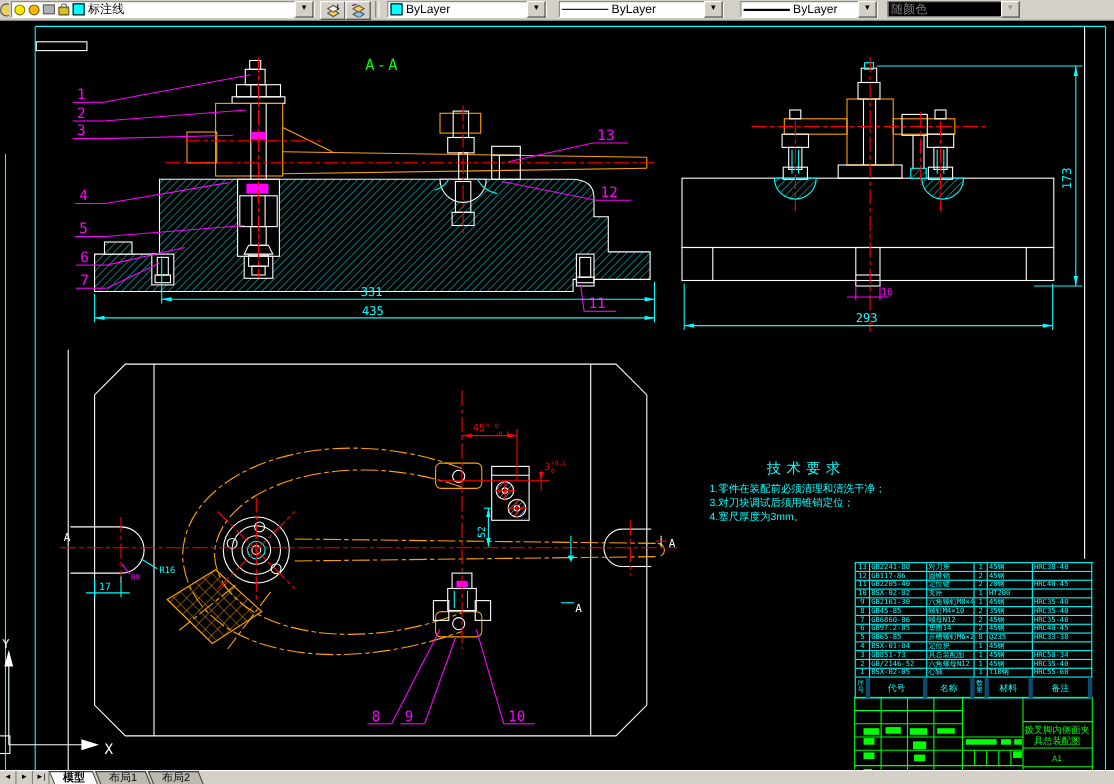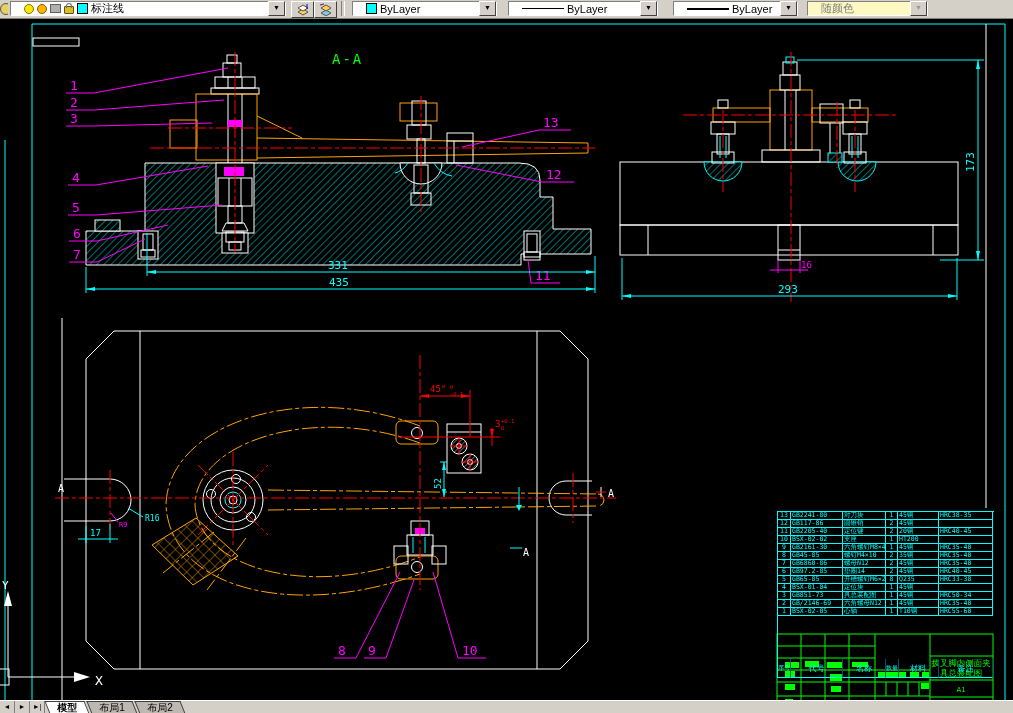--- a/index.html
+++ b/index.html
@@ -3,22 +3,22 @@
 <meta charset="utf-8">
 <style>
   html,body{margin:0;padding:0;background:#000;}
   #screen{position:relative;width:1013px;height:713px;background:#000;overflow:hidden;
           font-family:"Liberation Sans",sans-serif;}
   
   #toolbar{position:absolute;left:0;top:0;width:1013px;height:18px;background:#d4d0c8;
            border-bottom:1px solid #808080;z-index:30;}
   .combo{position:absolute;top:1px;height:15px;background:#fff;border-top:1px solid #808080;
          border-left:1px solid #808080;border-right:1px solid #fff;border-bottom:1px solid #fff;
-         display:flex;align-items:center;font-size:11px;color:#000;box-sizing:border-box;padding-left:13px;gap:3px;}
-  .combo.disabled{background:#fef9c3;color:#808080;}
+         display:flex;align-items:center;font-size:11px;color:#000;box-sizing:border-box;padding-left:2px;gap:3px;}
+  .combo.disabled{background:#000000;color:#808080;}
   .ddbtn{margin-left:auto;width:15px;height:13px;background:#d4d0c8;border:1px solid;
          border-color:#fff #404040 #404040 #fff;font-size:7px;line-height:12px;text-align:center;color:#000;flex:0 0 auto;}
   .ddbtn.off{color:#9a9a9a;}
   .sw{width:9px;height:9px;background:#00ffff;border:1px solid #000;flex:0 0 auto;}
   .bulb{width:8px;height:8px;border-radius:50%;background:#ffe800;border:1px solid #7a7a00;flex:0 0 auto;}
   .sun{width:8px;height:8px;border-radius:50%;background:#ffb400;border:1px solid #806000;flex:0 0 auto;}
   .prn{width:9px;height:7px;background:#b0b0b0;border:1px solid #606060;flex:0 0 auto;}
   .lock{width:8px;height:6px;background:#d8c020;border:1px solid #605010;border-radius:1px;margin-top:3px;position:relative;flex:0 0 auto;}
   .lock:before{content:'';position:absolute;left:1px;top:-4px;width:4px;height:4px;border:1px solid #707070;
                border-bottom:none;border-radius:3px 3px 0 0;}
@@ -35,22 +35,22 @@
   .tech-line{font-size:9.5px;line-height:13px;white-space:nowrap;}
   
   #ptable{position:absolute;left:777px;top:511px;width:217px;color:#00ffff;z-index:5;
           border-left:1px solid #00ffff;border-top:1px solid #00ffff;box-sizing:border-box;}
   .trow{display:grid;grid-template-columns:13px 52px 43px 12px 41px 54px;}
   .tcell{border-right:1px solid #00ffff;border-bottom:1px solid #00ffff;height:8px;line-height:7px;
          font-size:6.5px;overflow:hidden;white-space:nowrap;padding:0 1px;box-sizing:border-box;
          font-family:"DejaVu Sans Mono",monospace;}
   .tcell.no,.tcell.qty{text-align:center;padding:0;}
   #thead{display:grid;grid-template-columns:13px 52px 43px 12px 41px 54px;}
-  #thead .hcell{border-right:1px solid #0c4a6e;border-bottom:1px solid #00ffff;height:19px;
-        font-size:8px;display:flex;align-items:center;justify-content:center;overflow:hidden;box-sizing:border-box;margin-top:43px;}
+  #thead .hcell{border-right:4px solid #0c4a6e;border-bottom:1px solid #00ffff;height:19px;
+        font-size:8px;display:flex;align-items:center;justify-content:center;overflow:hidden;box-sizing:border-box;}
   #thead .hcell.vert{font-size:6px;line-height:6px;width:13px;white-space:normal;text-align:center;}
   
   #tabbar{position:absolute;left:0;top:700px;width:1013px;height:13px;background:#d4d0c8;
           border-top:1px solid #fff;z-index:30;display:flex;align-items:stretch;}
   .navb{width:14px;border-right:1px solid #808080;font-size:7px;line-height:12px;text-align:center;color:#000;}
   .tab{position:relative;margin-left:2px;padding:0 9px;font-size:10px;line-height:12px;color:#000;
        transform:skewX(22deg);border:1px solid #404040;border-bottom:none;background:#bdb9b1;}
   .tab>span{display:block;transform:skewX(-22deg);}
   .tab.active{background:#fff;font-weight:bold;}
 </style>
@@ -430,31 +430,35 @@
     <polygon points="8,591 4,606 12,606" fill="#fff" stroke="none"></polygon>
     <line x1="8" y1="677" x2="76" y2="677"></line>
     <polygon points="90,677 74,672 74,682" fill="#fff" stroke="none"></polygon>
     <rect x="-6" y="669" width="15" height="16"></rect>
     <text x="2" y="589" fill="#fff" stroke="none" font-size="11">Y</text>
     <text x="95" y="685" fill="#fff" stroke="none" font-size="13">X</text>
   </g>
 </svg>
 
 <div class="tech">
+  <div class="tech-title">技术要求</div>
+  <div class="tech-line">1.零件在装配前必须清理和清洗干净；</div>
+  <div class="tech-line">3.对刀块调试后须用锥销定位；</div>
+  <div class="tech-line">4.塞尺厚度为3mm。</div>
 </div>
 
 <div id="ptable">
   <div>
         <div class="trow">
           <div class="tcell no">13</div>
           <div class="tcell code">GB2241-80</div>
           <div class="tcell name">对刀块</div>
           <div class="tcell qty">1</div>
           <div class="tcell mat">45钢</div>
-          <div class="tcell note">HRC38-35</div>
+          <div class="tcell note">HRC38-40</div>
         </div>
         <div class="trow">
           <div class="tcell no">12</div>
           <div class="tcell code">GB117-86</div>
           <div class="tcell name">圆锥销</div>
           <div class="tcell qty">2</div>
           <div class="tcell mat">45钢</div>
           <div class="tcell note"></div>
         </div>
         <div class="trow">
@@ -524,21 +528,21 @@
         <div class="trow">
           <div class="tcell no">3</div>
           <div class="tcell code">GB851-73</div>
           <div class="tcell name">具总装配图</div>
           <div class="tcell qty">1</div>
           <div class="tcell mat">45钢</div>
           <div class="tcell note">HRC50-34</div>
         </div>
         <div class="trow">
           <div class="tcell no">2</div>
-          <div class="tcell code">GB/2146-69</div>
+          <div class="tcell code">GB/2146-52</div>
           <div class="tcell name">六角螺母N12</div>
           <div class="tcell qty">1</div>
           <div class="tcell mat">45钢</div>
           <div class="tcell note">HRC35-40</div>
         </div>
         <div class="trow">
           <div class="tcell no">1</div>
           <div class="tcell code">BSX-02-05</div>
           <div class="tcell name">心轴</div>
           <div class="tcell qty">1</div>

